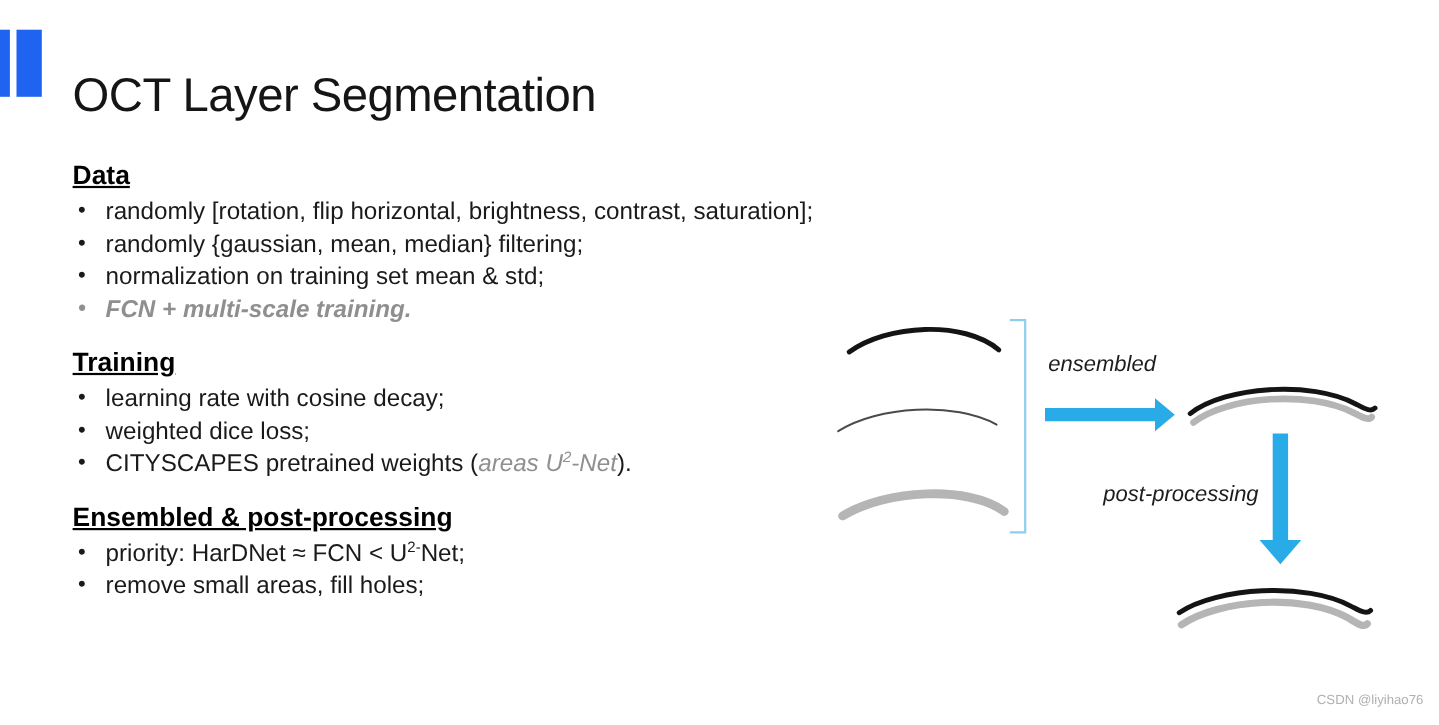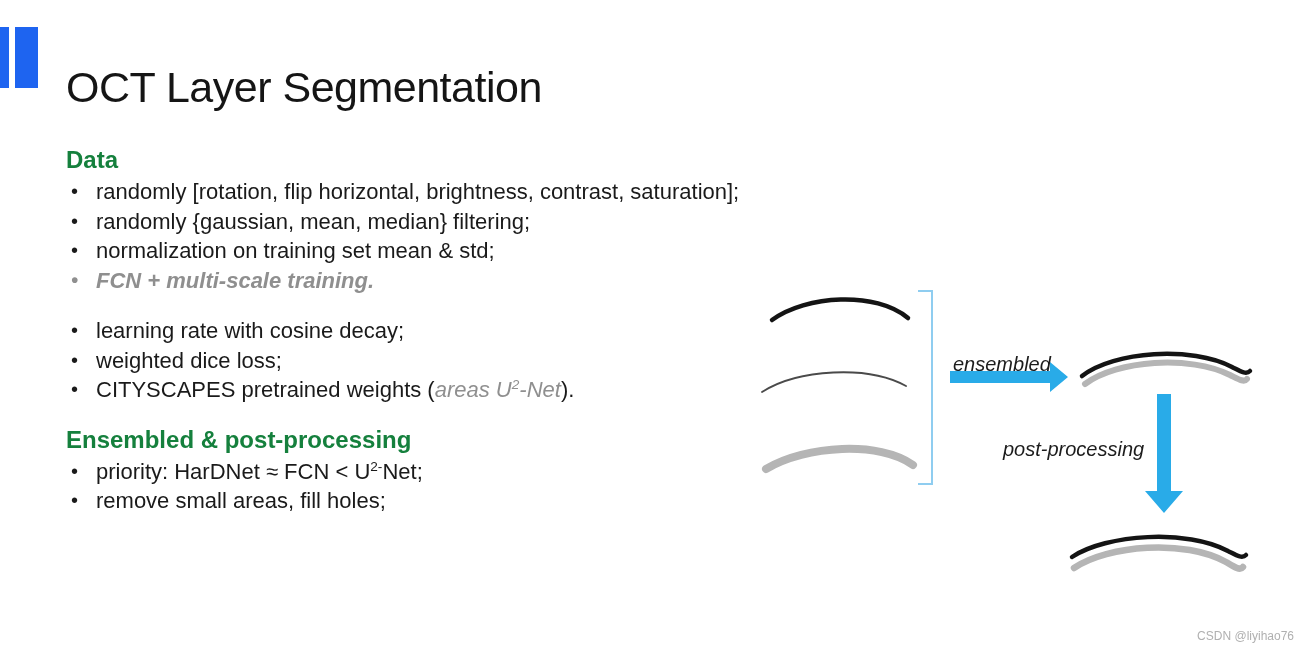--- a/index.html
+++ b/index.html
@@ -18,39 +18,39 @@
   .page-title{
     position:absolute;left:66px;top:34px;
     font-size:43px;font-weight:400;letter-spacing:-0.5px;color:#151515;
     white-space:nowrap;
   }
 
   
   .content{position:absolute;left:66px;top:146px;width:900px;}
   .section + .section{margin-top:21px;}
   .section h2{
-    margin:0 0 3px 0;font-size:24px;line-height:28px;font-weight:700;color:#15803d;
+    margin:0 0 3px 0;font-size:24px;line-height:28px;font-weight:700;color:#000000;text-decoration:underline;
   }
   .section ul{margin:0;padding:0;list-style:none;}
   .section li{
     position:relative;padding-left:30px;
     font-size:22px;line-height:29.5px;white-space:nowrap;
   }
   .section li::before{
     content:"\2022";position:absolute;left:5px;top:0px;font-size:20px;
   }
   .mi{font-style:italic;}
   sup{font-size:0.62em;line-height:0;}
 
   
   .diagram-svg{position:absolute;left:0;top:0;width:1308px;height:659px;pointer-events:none;}
   .flow-label{
     position:absolute;font-size:20px;font-style:italic;color:#1c1c1c;white-space:nowrap;
   }
-  .label-ensembled{left:953px;top:353px;}
+  .label-ensembled{left:953px;top:320px;}
   .label-postprocessing{left:1003px;top:438px;}
 
   
   .watermark{
     position:absolute;right:14px;top:629px;font-size:12px;white-space:nowrap;
   }
 </style>
 </head>
 <body>
 
@@ -66,20 +66,21 @@
       <h2>Data</h2>
       <ul>
         <li><span>randomly [rotation, flip horizontal, brightness, contrast, saturation];</span></li>
         <li><span>randomly {gaussian, mean, median} filtering;</span></li>
         <li><span>normalization on training set mean &amp; std;</span></li>
         <li class="mi" style="color: rgb(143, 143, 143); font-weight: bold;"><span>FCN + multi-scale training.</span></li>
       </ul>
     </div>
 
     <div class="section">
+      <h2>Training</h2>
       <ul>
         <li><span>learning rate with cosine decay;</span></li>
         <li><span>weighted dice loss;</span></li>
         <li>
           <span>CITYSCAPES pretrained weights (</span><span class="mi" style="color: rgb(143, 143, 143);">areas U</span><sup class="mi" style="color: rgb(143, 143, 143);">2</sup><span class="mi" style="color: rgb(143, 143, 143); margin-top: 24px;">-Net</span><span>).</span>
         </li>
       </ul>
     </div>
 
     <div class="section">

